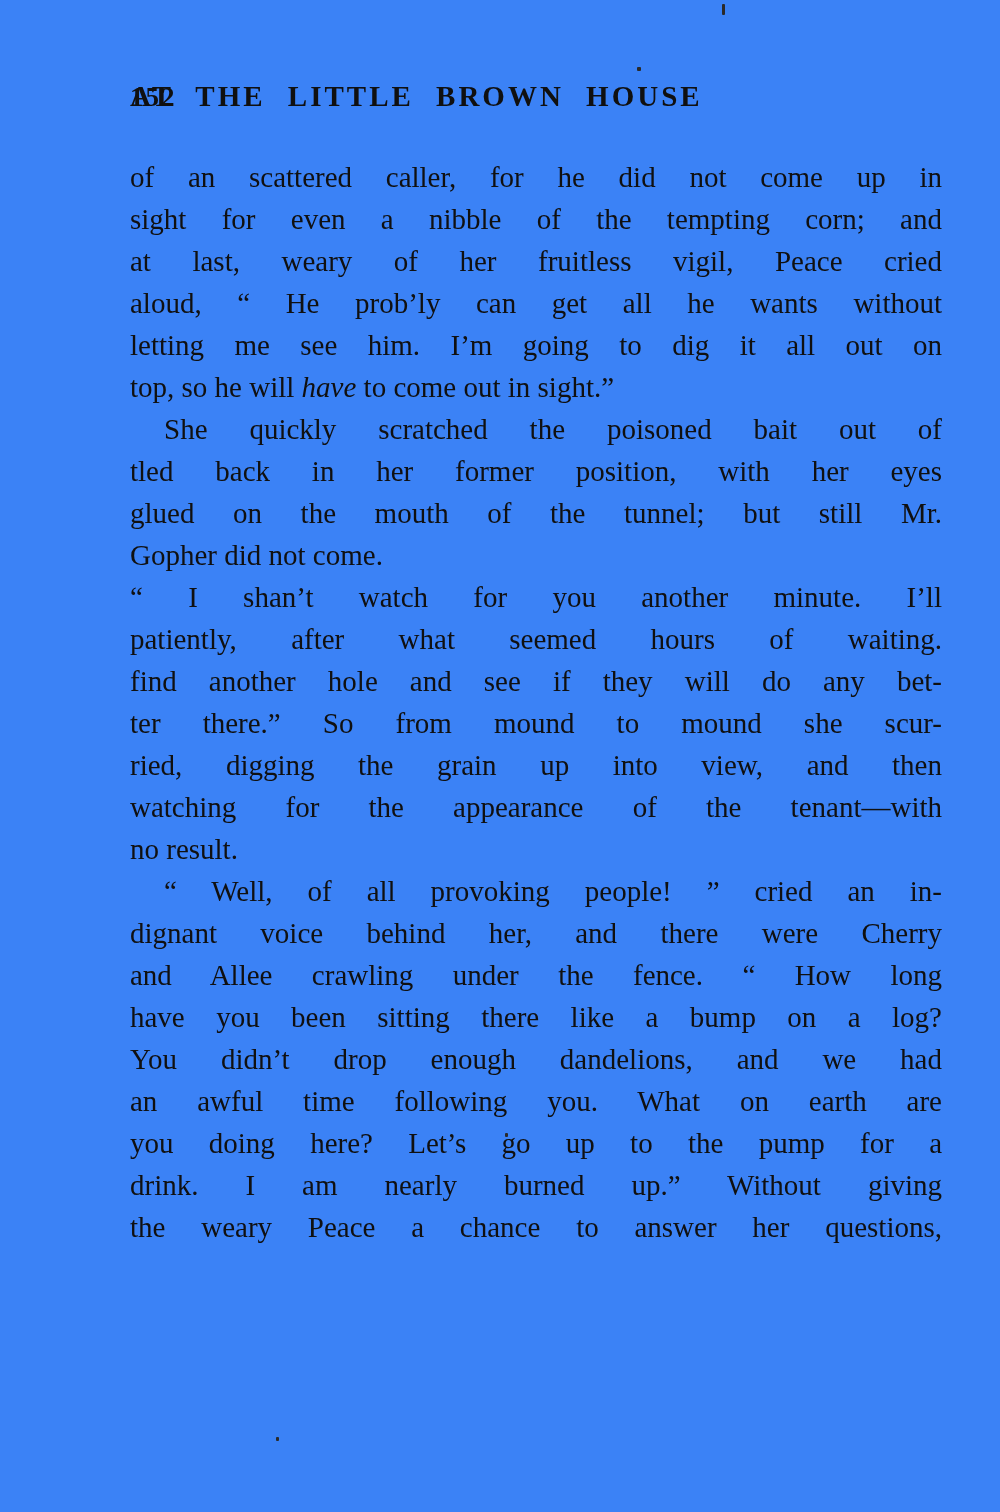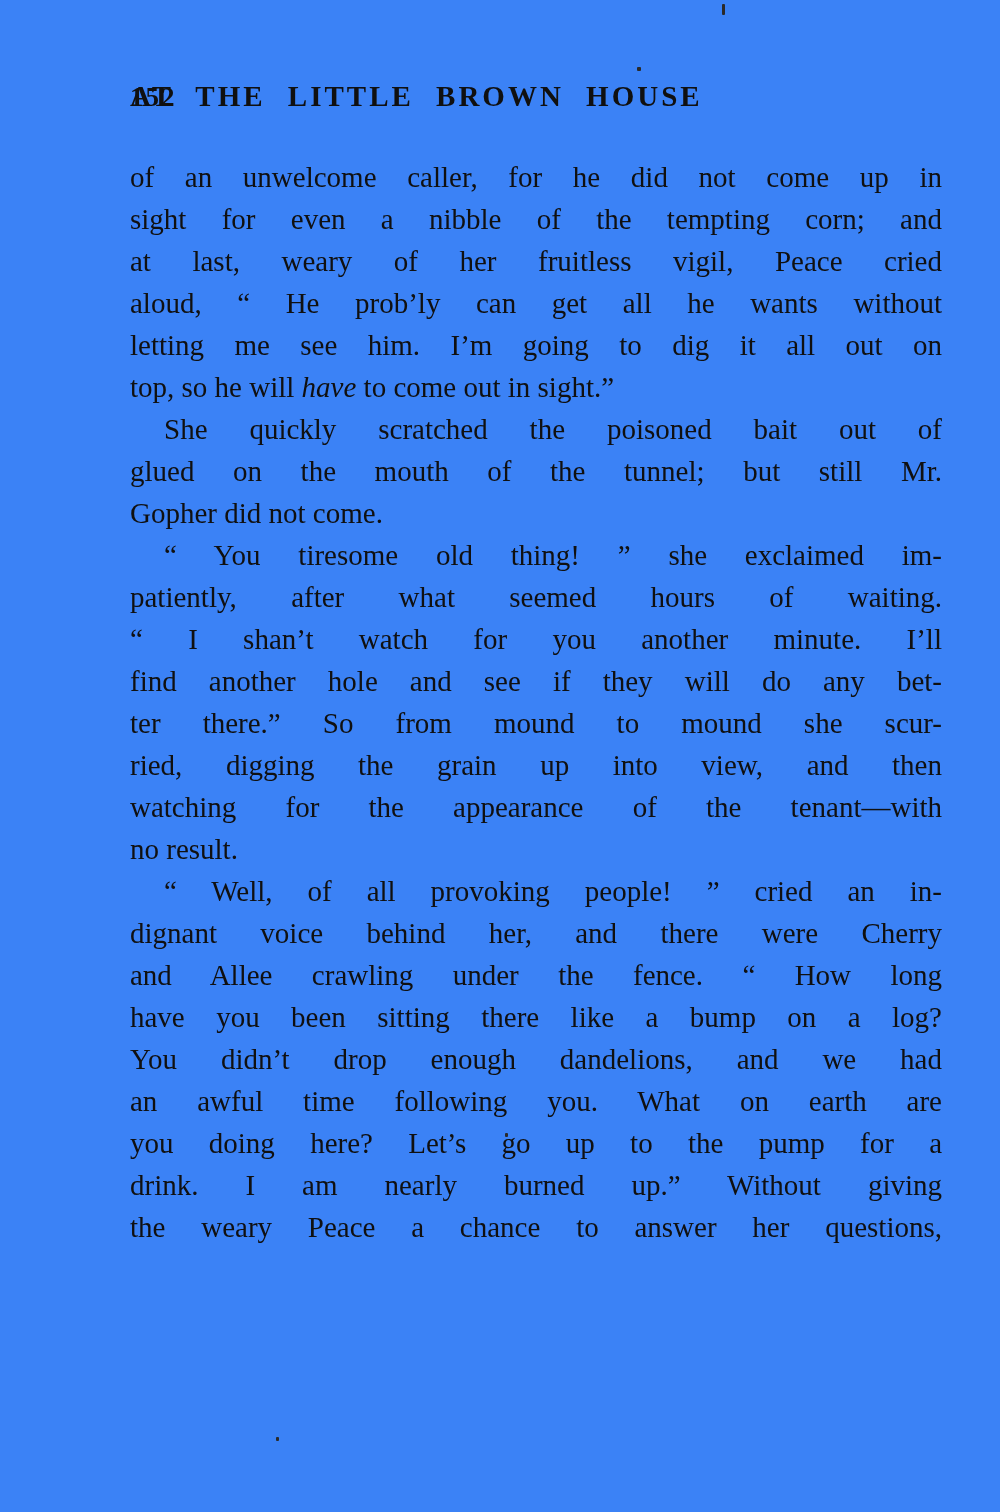--- a/index.html
+++ b/index.html
@@ -52,34 +52,34 @@
   <div class="speck s3"></div>
   <div class="speck s4"></div>
 
   <header class="pagehead">
     <span class="pagenum">152</span>
     <span class="runhead">AT THE LITTLE BROWN HOUSE</span>
   </header>
 
   <main class="bodytext">
 
-    <div class="line">of an unwelcome caller, for he did not come up in</div>
+    <div class="line">of an scattered caller, for he did not come up in</div>
     <div class="line">sight for even a nibble of the tempting corn; and</div>
     <div class="line">at last, weary of her fruitless vigil, Peace cried</div>
     <div class="line">aloud, “ He prob’ly can get all he wants without</div>
     <div class="line">letting me see him.  I’m going to dig it all out on</div>
     <div class="line last"><span>top, so he will </span><em class="it">have</em><span> to come out in sight.”</span></div>
 
     <div class="line in">She quickly scratched the poisoned bait out of</div>
+    <div class="line">tled back in her former position, with her eyes</div>
     <div class="line">glued on the mouth of the tunnel; but still Mr.</div>
     <div class="line last">Gopher did not come.</div>
 
-    <div class="line in">“ You tiresome old thing! ” she exclaimed im-</div>
+    <div class="line">“ I shan’t watch for you another minute.  I’ll</div>
     <div class="line">patiently, after what seemed hours of waiting.</div>
-    <div class="line">“ I shan’t watch for you another minute.  I’ll</div>
     <div class="line">find another hole and see if they will do any bet-</div>
     <div class="line">ter there.”  So from mound to mound she scur-</div>
     <div class="line">ried, digging the grain up into view, and then</div>
     <div class="line">watching for the appearance of the tenant—with</div>
     <div class="line last">no result.</div>
 
     <div class="line in">“ Well, of all provoking people! ” cried an in-</div>
     <div class="line">dignant voice behind her, and there were Cherry</div>
     <div class="line">and Allee crawling under the fence.  “ How long</div>
     <div class="line">have you been sitting there like a bump on a log?</div>

